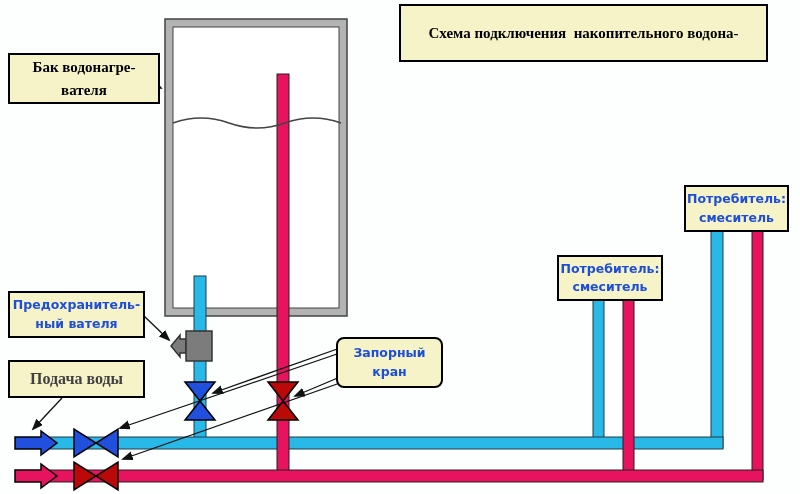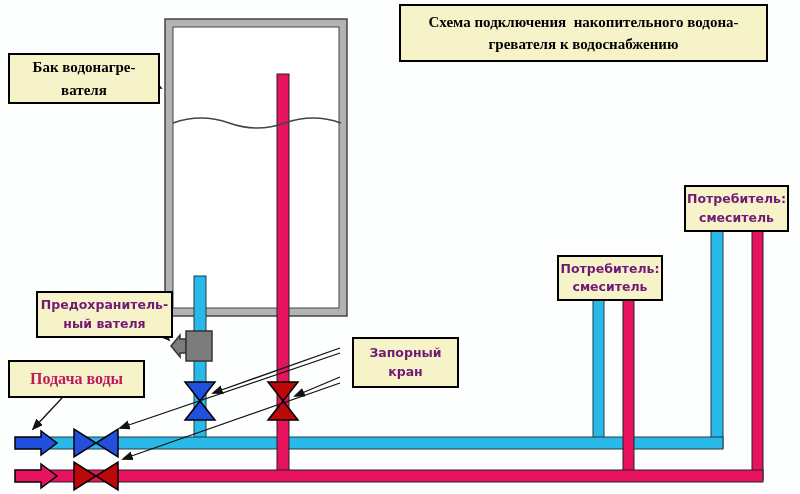--- a/index.html
+++ b/index.html
@@ -18,22 +18,22 @@
   .safety{fill:var(--safety-gray,#7c7c7c);stroke:#333;stroke-width:1.5;}
   .wave{fill:none;stroke:#444;stroke-width:1.5;}
   .callout-line{stroke:#111;stroke-width:1.3;marker-end:url(#ah);}
 
   
   .box{position:absolute;background:var(--label-bg,#f6f3c9);border:2px solid #000;
        display:flex;flex-direction:column;justify-content:center;align-items:center;
        text-align:center;box-sizing:border-box;}
   .box-line{white-space:pre;}
   .serif{font-family:"Liberation Serif",serif;font-weight:bold;font-size:15px;color:#000;line-height:1.5;}
-  .serif-big{font-family:"Liberation Serif",serif;font-weight:bold;font-size:16px;color:#be185d;}
-  .sans{font-family:"DejaVu Sans",sans-serif;font-weight:bold;font-size:12.5px;color:#701a75;line-height:1.45;}
+  .serif-big{font-family:"Liberation Serif",serif;font-weight:bold;font-size:16px;color:#404040;}
+  .sans{font-family:"DejaVu Sans",sans-serif;font-weight:bold;font-size:12.5px;color:#1d4ed8;line-height:1.45;}
 </style>
 </head>
 <body>
 
 <div id="stage">
 
   <svg id="schematic" width="800" height="494" viewBox="0 0 800 494">
     <defs>
       <marker id="ah" markerWidth="10" markerHeight="8" refX="7.5" refY="3.5" orient="auto">
         <path d="M0,0 L9,3.5 L0,7 Z" fill="#111"></path>
@@ -88,38 +88,37 @@
     <line class="callout-line" x1="144" y1="316" x2="169" y2="340"></line>
     <line class="callout-line" x1="62" y1="398" x2="33" y2="429"></line>
     <line class="callout-line" x1="340" y1="348" x2="213" y2="393"></line>
     <line class="callout-line" x1="340" y1="377" x2="295" y2="396"></line>
     <line class="callout-line" x1="340" y1="353" x2="120" y2="428"></line>
     <line class="callout-line" x1="340" y1="383" x2="123" y2="459"></line>
   </svg>
 
   <div class="box serif" style="left:399px;top:4px;width:369px;height:58px;">
     <div class="box-line">Схема подключения  накопительного водона-</div>
-    <div class="box-line">гревателя к водоснабжению</div>
   </div>
 
   <div class="box serif" style="left:8px;top:53px;width:152px;height:51px;">
     <div class="box-line">Бак водонагре-</div>
     <div class="box-line">вателя</div>
   </div>
 
-  <div class="box sans" style="left:8px;top:291px;width:137px;height:47px;margin-left:28px;">
+  <div class="box sans" style="left:8px;top:291px;width:137px;height:47px;">
     <div class="box-line">Предохранитель-</div>
     <div class="box-line">ный вателя</div>
   </div>
 
   <div class="box serif-big" style="left:8px;top:360px;width:137px;height:38px;">
     <div class="box-line">Подача воды</div>
   </div>
 
-  <div class="box sans" style="left:352px;top:337px;width:107px;height:51px;">
+  <div class="box sans" style="left:336px;top:337px;width:107px;height:51px;border-radius:8px;">
     <div class="box-line">Запорный</div>
     <div class="box-line">кран</div>
   </div>
 
   <div class="box sans" style="left:557px;top:255px;width:106px;height:46px;">
     <div class="box-line">Потребитель:</div>
     <div class="box-line">смеситель</div>
   </div>
 
   <div class="box sans" style="left:684px;top:185px;width:105px;height:47px;">

